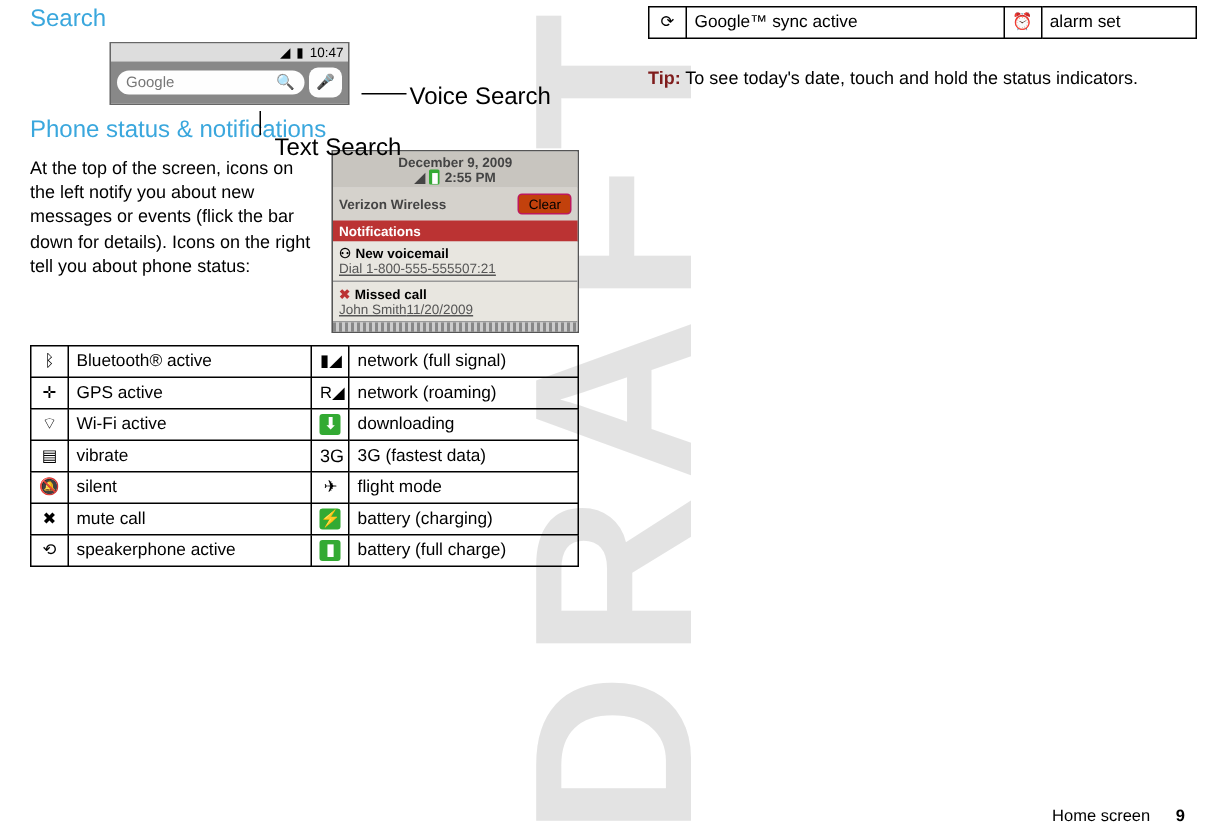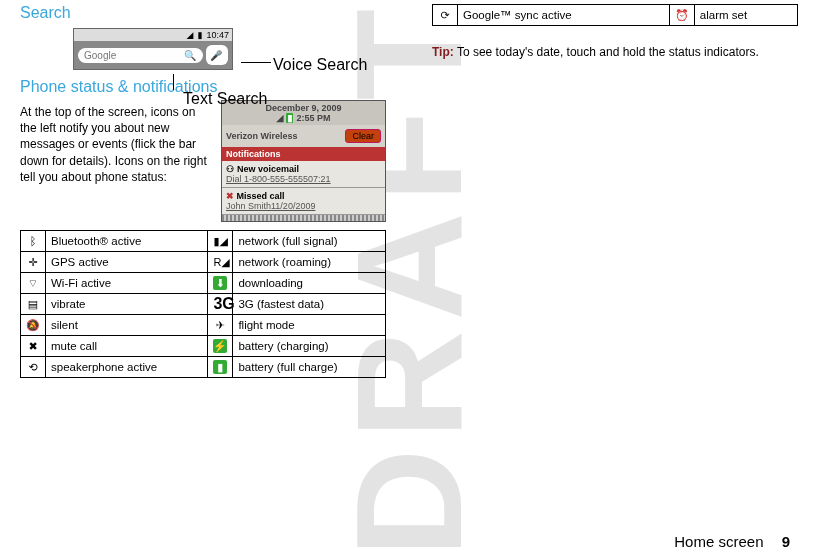--- a/index.html
+++ b/index.html
@@ -202,21 +202,21 @@
   table.rt td {
     border: 1px solid #000;
     padding: 3px 5px;
     vertical-align: middle;
   }
 
   .footer {
     position: absolute;
     bottom: 6px;
     right: 28px;
-    font-size: 15px;
+    font-size: 11px;
   }
   .footer .pn { font-weight: bold; margin-left: 14px; }
 </style>
 </head>
 <body>
 
 <div class="watermark">DRAFT</div>
 
 <div class="page">
 
@@ -307,21 +307,21 @@
           </tr>
           <tr>
             <td class="icon-cell"><span class="ico ">⌔</span></td>
             <td>Wi-Fi active</td>
             <td class="icon-cell"><span class="ico badge" style="">⬇</span></td>
             <td>downloading</td>
           </tr>
           <tr>
             <td class="icon-cell"><span class="ico ">▤</span></td>
             <td>vibrate</td>
-            <td class="icon-cell"><span class="ico " style="font-weight:bold;font-size:16px;">3G</span></td>
+            <td class="icon-cell"><span class="ico " style="font-weight:normal;font-size:12px;">3G</span></td>
             <td>3G (fastest data)</td>
           </tr>
           <tr>
             <td class="icon-cell"><span class="ico ">🔕</span></td>
             <td>silent</td>
             <td class="icon-cell"><span class="ico " style="">✈</span></td>
             <td>flight mode</td>
           </tr>
           <tr>
             <td class="icon-cell"><span class="ico ">✖</span></td>

